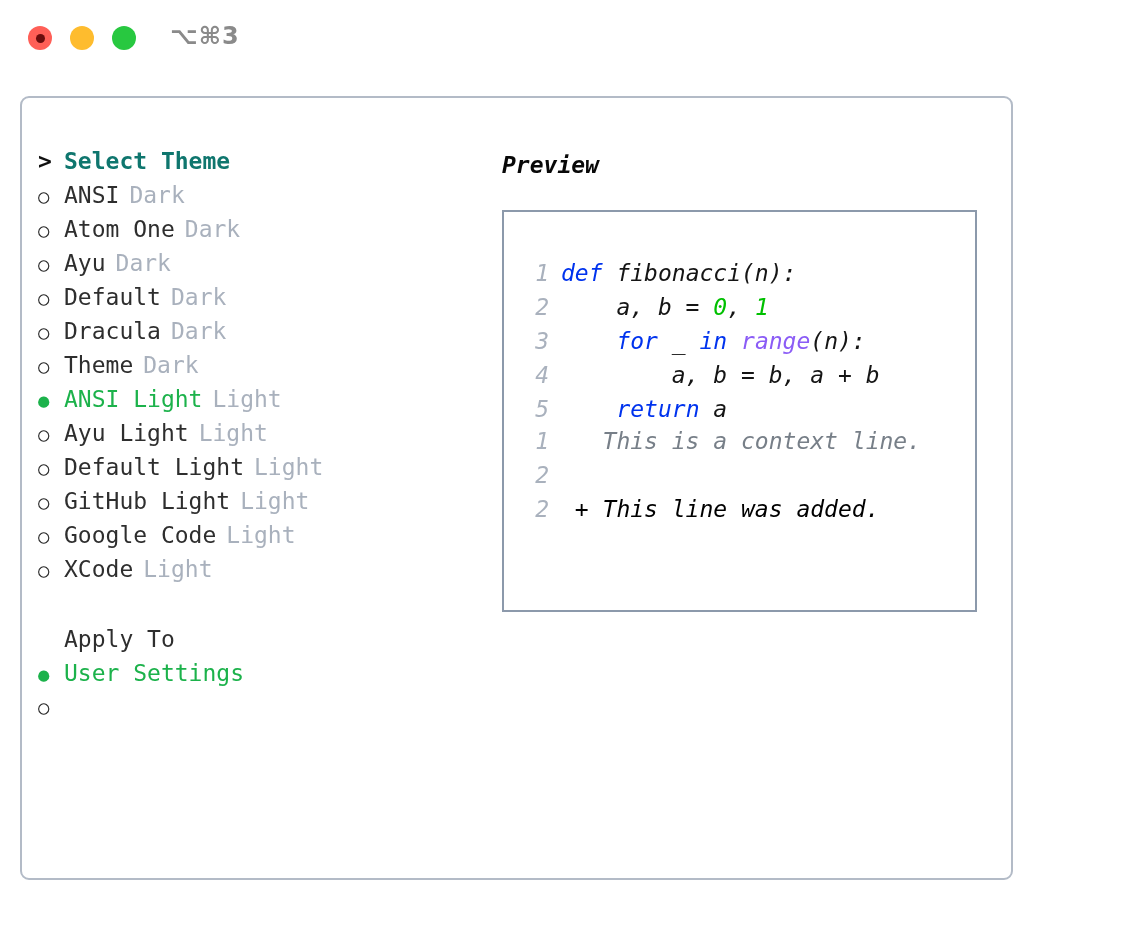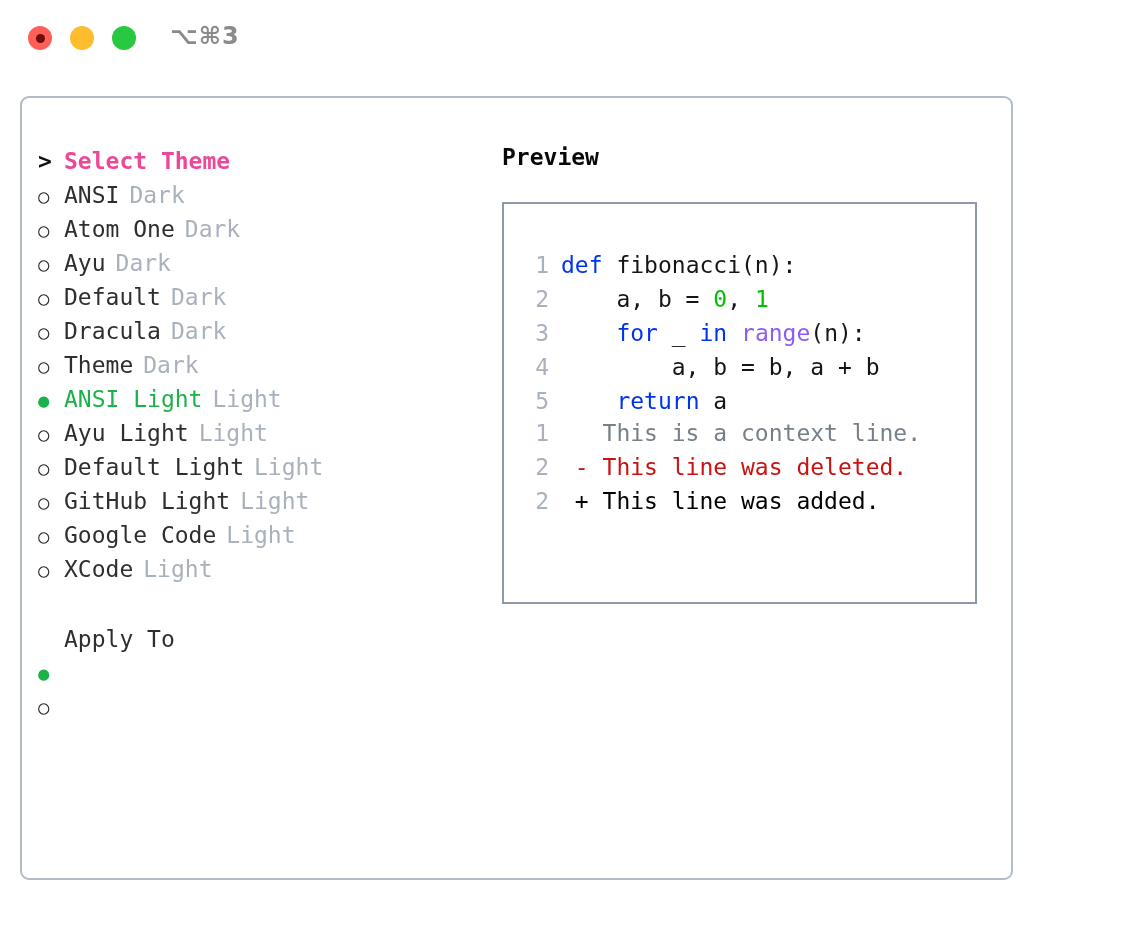--- a/index.html
+++ b/index.html
@@ -114,21 +114,21 @@
     font-size: 23px;
   }
   .marker.sel {
     color: #1cb24b;
     font-size: 19px;
   }
   .marker.blank { color: transparent; }
 
   .label { color: #2e2e2e; }
   .label.head {
-    color: #ec4899;
+    color: #0f766e;
     font-weight: bold;
   }
   .label.selected { color: #1cb24b; }
   .tag {
     color: #a9b1bd;
     margin-left: 10px;
   }
 
   .section-gap { height: 36px; }
 
@@ -138,22 +138,23 @@
     line-height: 34px;
     color: #a9b1bd;
     width: 420px;
     white-space: pre-wrap;
   }
 
   
   .right-col {
     position: absolute;
     left: 480px;
-    top: 42px;
+    top: 50px;
     width: 495px;
+    font-style: italic;
   }
   .preview-title {
     font-size: 23px;
     line-height: 34px;
     font-weight: bold;
     color: #080808;
   }
 
   .preview-box {
     margin-top: 28px;
@@ -240,29 +241,29 @@
         </div>
 
       <div class="section-gap"></div>
 
       <div class="row">
         <span class="marker blank"> </span>
         <span class="label">Apply To</span>
       </div>
 
       <div id="apply-options">
-          <div class="row"><span class="marker sel">●</span></div>
+          <div class="row"><span class="marker sel">●</span><span class="label selected">User Settings</span></div>
           <div class="row"><span class="marker">○</span></div>
         </div>
 
     </div>
 
     <div class="right-col">
       <div class="preview-title">Preview</div>
 
       <div class="preview-box">
         <div class="code" id="code-block"><div class="code-line"><span class="lineno">1</span><span class="code-text"><span class="kw">def</span><span class="plain"> fibonacci(n):</span></span></div><div class="code-line"><span class="lineno">2</span><span class="code-text"><span class="plain">    a, b = </span><span class="num">0</span><span class="plain">, </span><span class="num">1</span></span></div><div class="code-line"><span class="lineno">3</span><span class="code-text"><span class="plain">    </span><span class="kw">for</span><span class="plain"> _ </span><span class="kw">in</span><span class="plain"> </span><span class="fn">range</span><span class="plain">(n):</span></span></div><div class="code-line"><span class="lineno">4</span><span class="code-text"><span class="plain">        a, b = b, a + b</span></span></div><div class="code-line"><span class="lineno">5</span><span class="code-text"><span class="plain">    </span><span class="kw">return</span><span class="plain"> a</span></span></div></div>
-        <div class="diff" id="diff-block"><div class="code-line"><span class="lineno">1</span><span class="diff-ctx">   This is a context line.</span></div><div class="code-line"><span class="lineno">2</span><span class="diff-del"> - This line was deleted.</span></div><div class="code-line"><span class="lineno">2</span><span class="diff-add"> + This line was added.</span></div></div>
+        <div class="diff" id="diff-block"><div class="code-line"><span class="lineno">1</span><span class="diff-ctx">   This is a context line.</span></div><div class="code-line"><span class="lineno">2</span></div><div class="code-line"><span class="lineno">2</span><span class="diff-add"> + This line was added.</span></div></div>
       </div>
     </div>
 
   </div>
 </div>
 
 </body></html>

